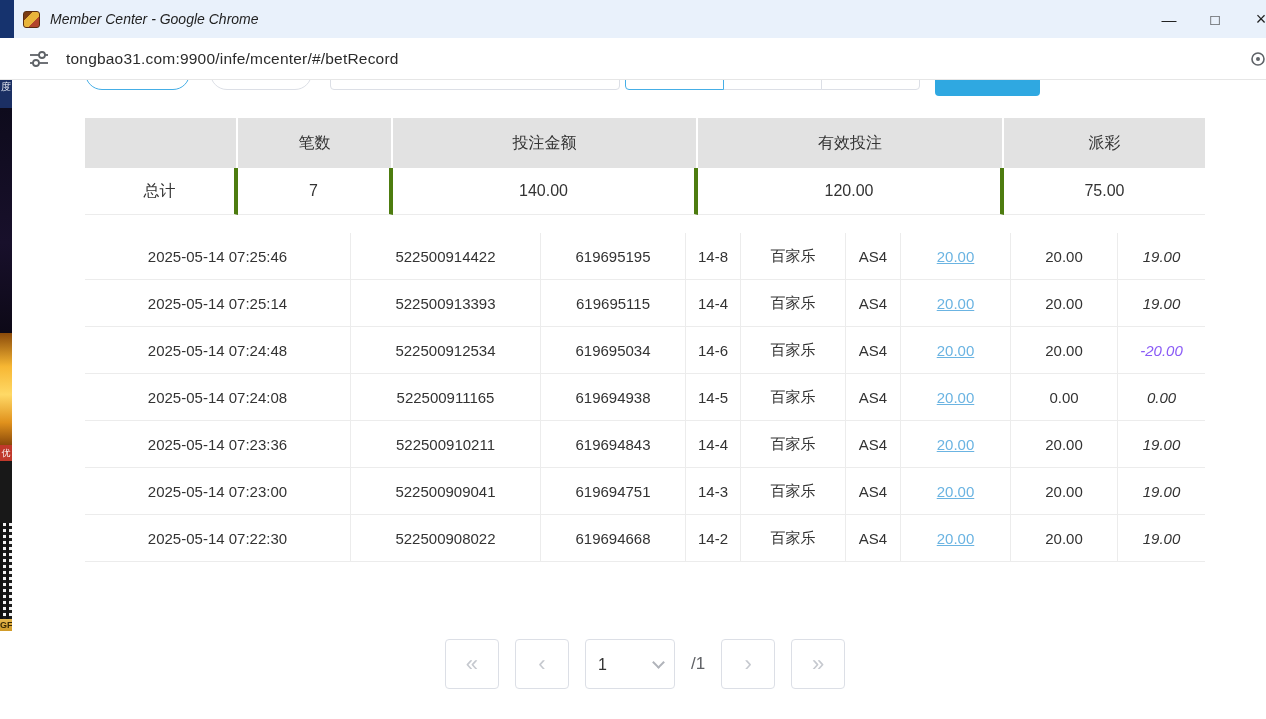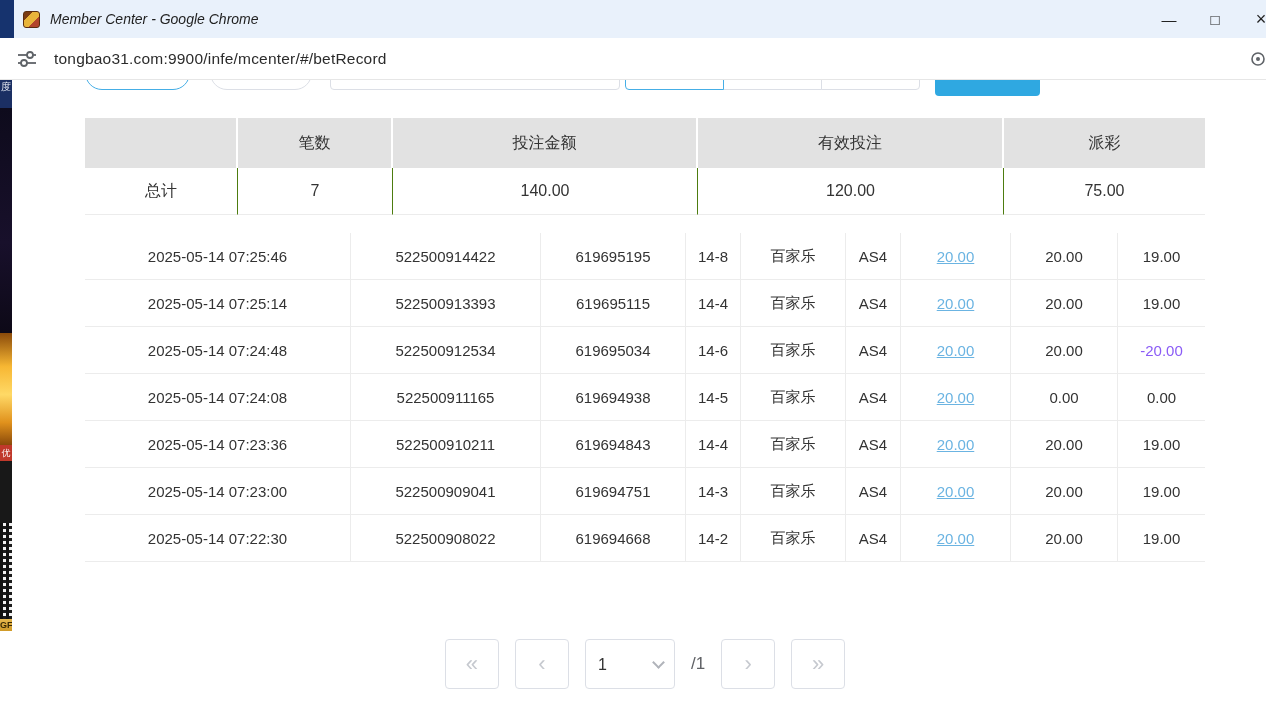--- a/index.html
+++ b/index.html
@@ -10,21 +10,21 @@
   .titlebar { height:38px; background:#e9f1fb; display:flex; align-items:center; position:relative; }
   .corner-block { width:14px; height:38px; background:#16336e; flex:none; }
   .favicon { width:17px; height:17px; margin-left:9px; border-radius:3px; flex:none;
              background: linear-gradient(135deg,#7a3b12 0 30%, #e8b43a 30% 65%, #b2452c 65%); border:1px solid #5a2d10; }
   .win-title { margin-left:10px; font-size:14px; color:#1f1f1f; white-space:nowrap;font-style:italic; }
   .win-controls { position:absolute; right:-18px; top:0; height:38px; display:flex; }
   .win-controls button { width:46px; height:38px; border:none; background:transparent; font-size:15px; color:#222; cursor:pointer; font-family:inherit; }
   .win-controls .close-b { font-size:18px; }
 
   
-  .urlbar { height:42px; background:#fff; border-bottom:1px solid #e6e6e6; display:flex; align-items:center; padding-left:16px; position:relative; }
+  .urlbar { height:42px; background:#fff; border-bottom:1px solid #e6e6e6; display:flex; align-items:center; padding-left:28px; position:relative; }
   .tune-ic { width:22px; height:22px; flex:none; }
   .url-text { margin-left:16px; font-size:15.5px; color:#2b2b2b; letter-spacing:.2px; cursor:text; }
   .url-right-ic { position:absolute; right:0px; top:13px; width:16px; height:16px; }
 
   
   .content { display:flex; height:639px; position:relative; }
   .strip { width:12px; flex:none; display:flex; flex-direction:column; overflow:hidden; }
   .strip > div { width:100%; flex:none; }
   .s1 { height:28px; background:#1b2f63; color:#e8ecf5; font-size:10px; text-align:center; line-height:14px; overflow:hidden; }
   .s2 { height:225px; background:linear-gradient(180deg,#0e0b1c,#18102b 60%,#0d0917); }
@@ -50,31 +50,31 @@
   .tb-seg .seg:last-child { border-radius:0 4px 4px 0; }
   .tb-primary { left:923px; top:-22px; width:105px; height:38px; border:none; border-radius:4px; background:#2fa8e1; cursor:pointer; }
 
   
   table { border-collapse:separate; border-spacing:0; table-layout:fixed; }
   .summary { position:absolute; left:73px; top:38px; width:1120px; }
   .summary th { height:50px; background:#e2e2e2; font-weight:normal; font-size:16px; color:#333;
                 text-align:center; border-right:2px solid #fff; }
   .summary th:last-child { border-right:none; }
   .summary td { height:47px; background:#fff; font-size:16px; color:#333; text-align:center;
-                border-right:1px solid #4d7c0f; border-bottom:1px solid #ececec; }
+                border-right:4px solid #4d7c0f; border-bottom:1px solid #ececec; }
   .summary td:last-child { border-right:none; }
 
   
   .records { position:absolute; left:73px; top:153px; width:1120px; }
   .records th { height:45px; background:#c3c3c3; color:#fff; font-weight:bold; font-size:15px;
                 text-align:center; border-right:1px solid #fff; }
   .records th:last-child { border-right:none; }
   .records td { height:47px; background:#fff; font-size:15px; color:#333; text-align:center;
                 border-right:1px solid #ececec; border-bottom:1px solid #ececec; overflow:hidden; }
-  .records td:last-child { border-right:none; }
+  .records td:last-child { border-right:none;font-style:italic; }
   .records a { color:#6bb4e2; text-decoration:underline; cursor:pointer; }
   .records td.neg { color:#8b5cf6; }
 
   
   .pagination { position:absolute; left:73px; top:558px; width:1120px; height:52px;
                 display:flex; align-items:center; justify-content:center; gap:16px; }
   .pg-btn { width:54px; height:50px; background:#fff; border:1px solid #dcdfe6; border-radius:4px;
             color:#c6c9cf; font-size:22px; line-height:48px; text-align:center; cursor:pointer; font-family:inherit; }
   .pg-select-wrap { position:relative; width:90px; height:50px; }
   .pg-select { width:90px; height:50px; border:1px solid #dcdfe6; border-radius:4px; background:#fff;

